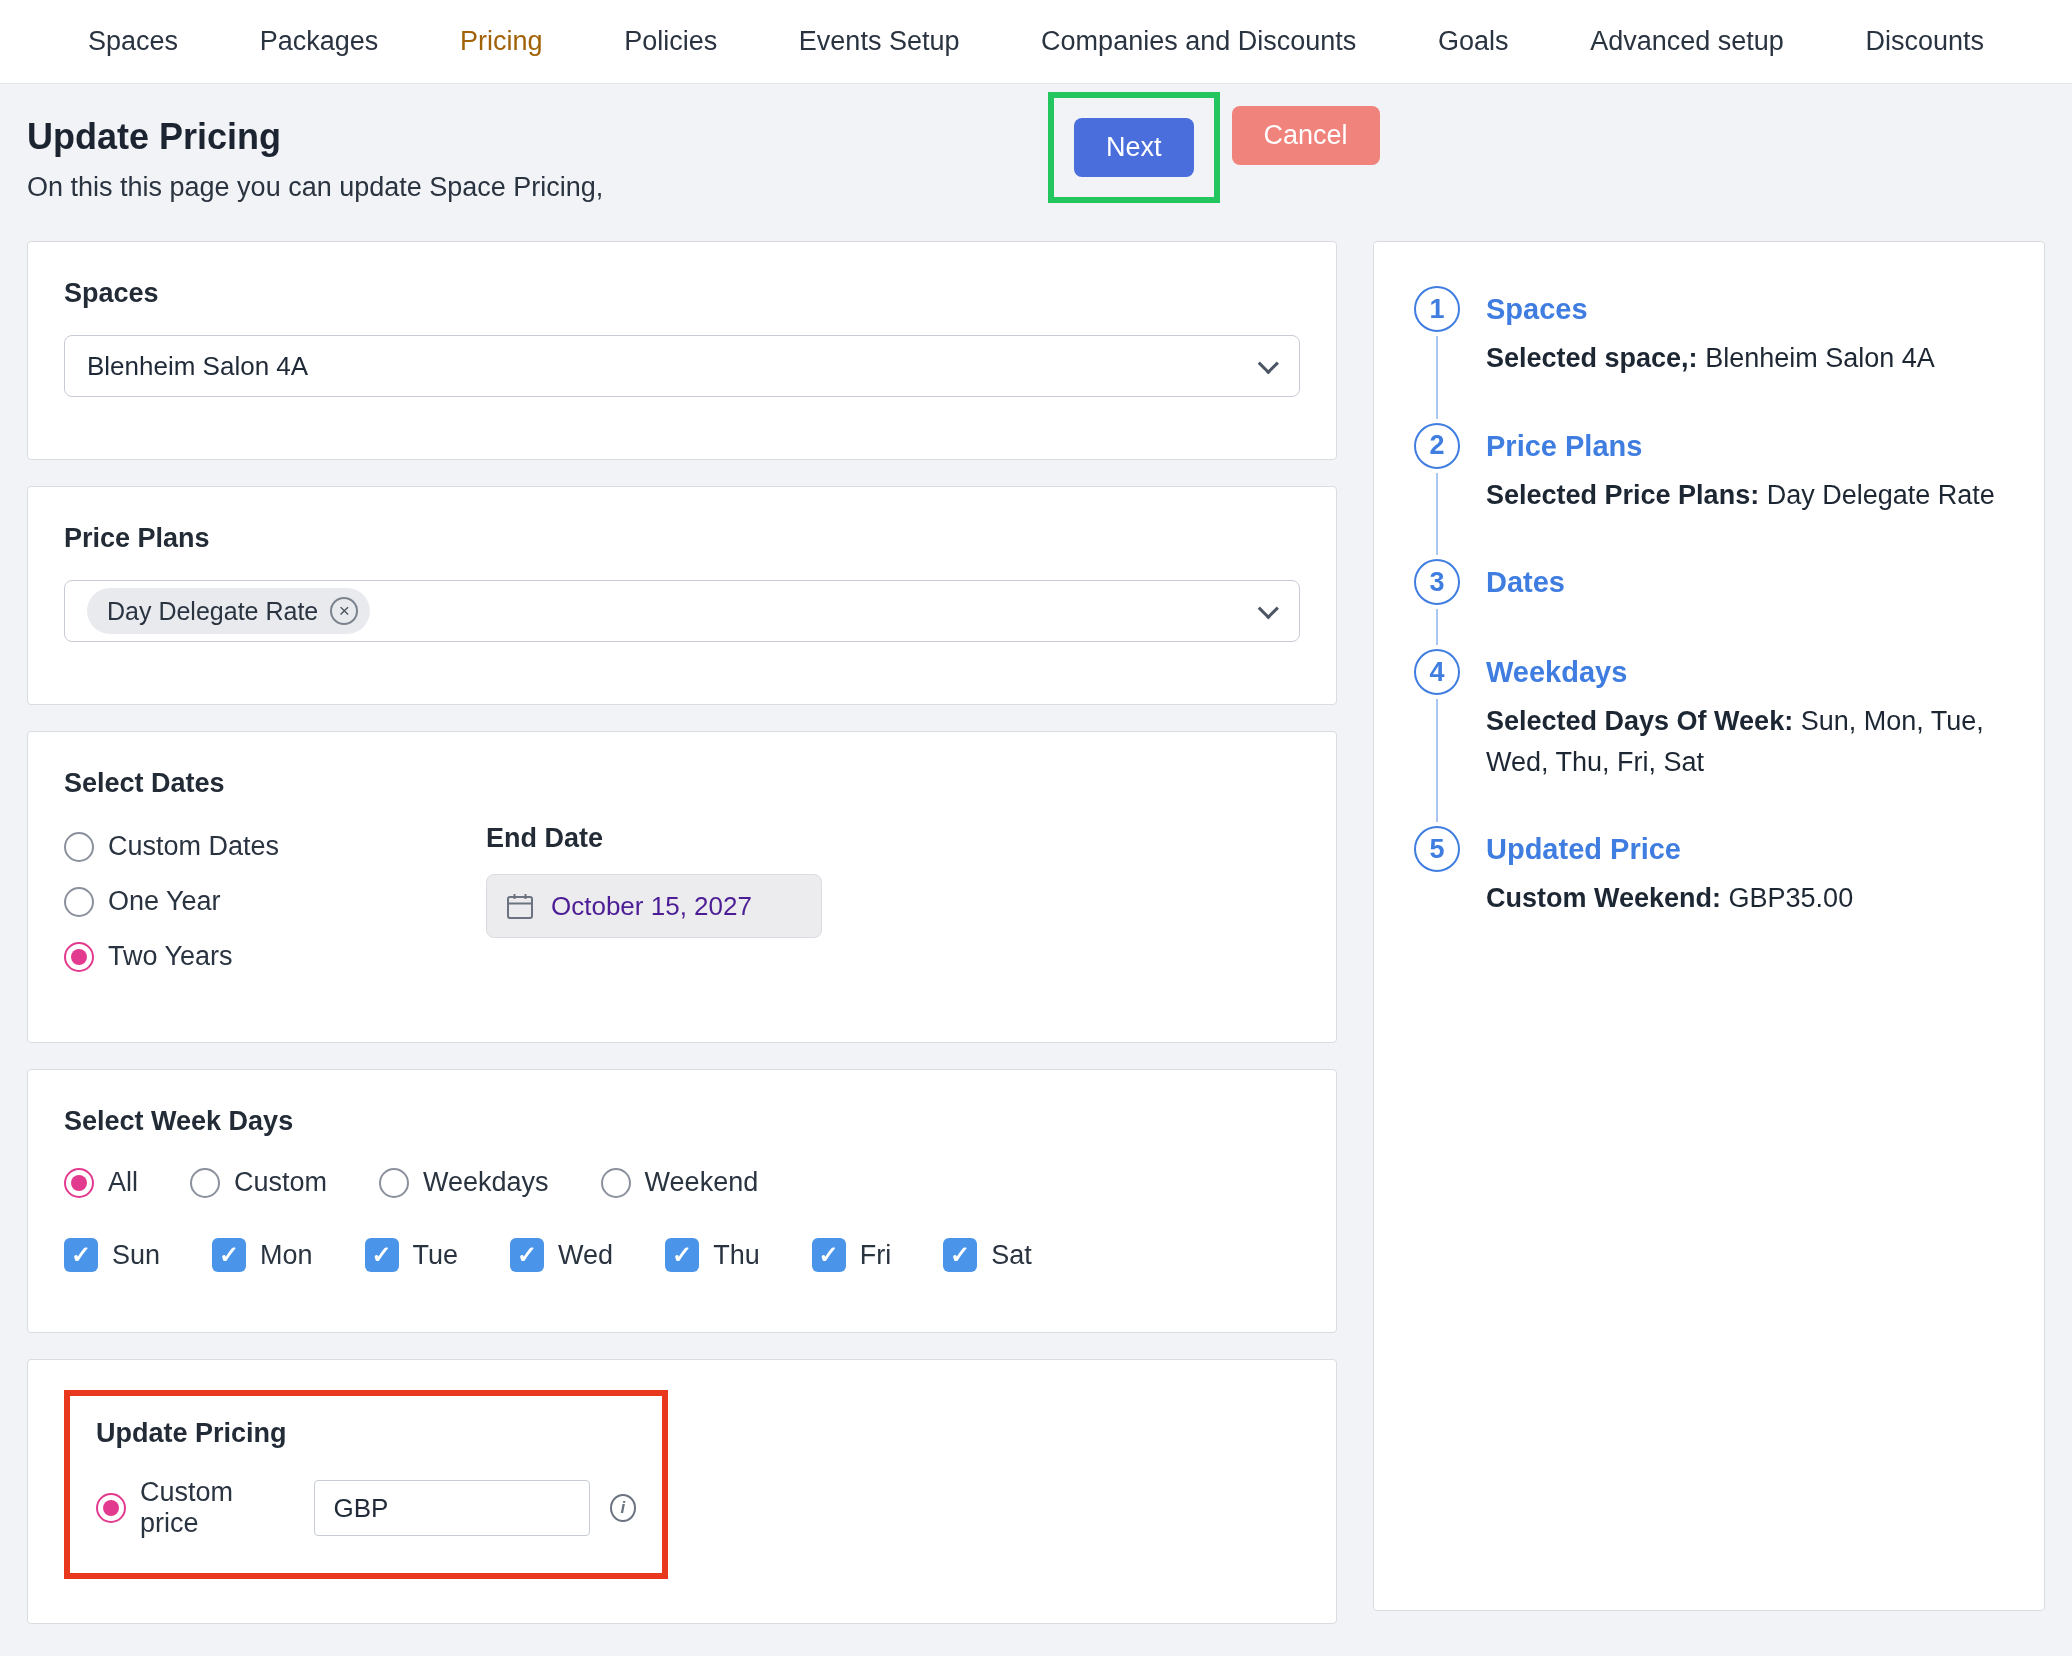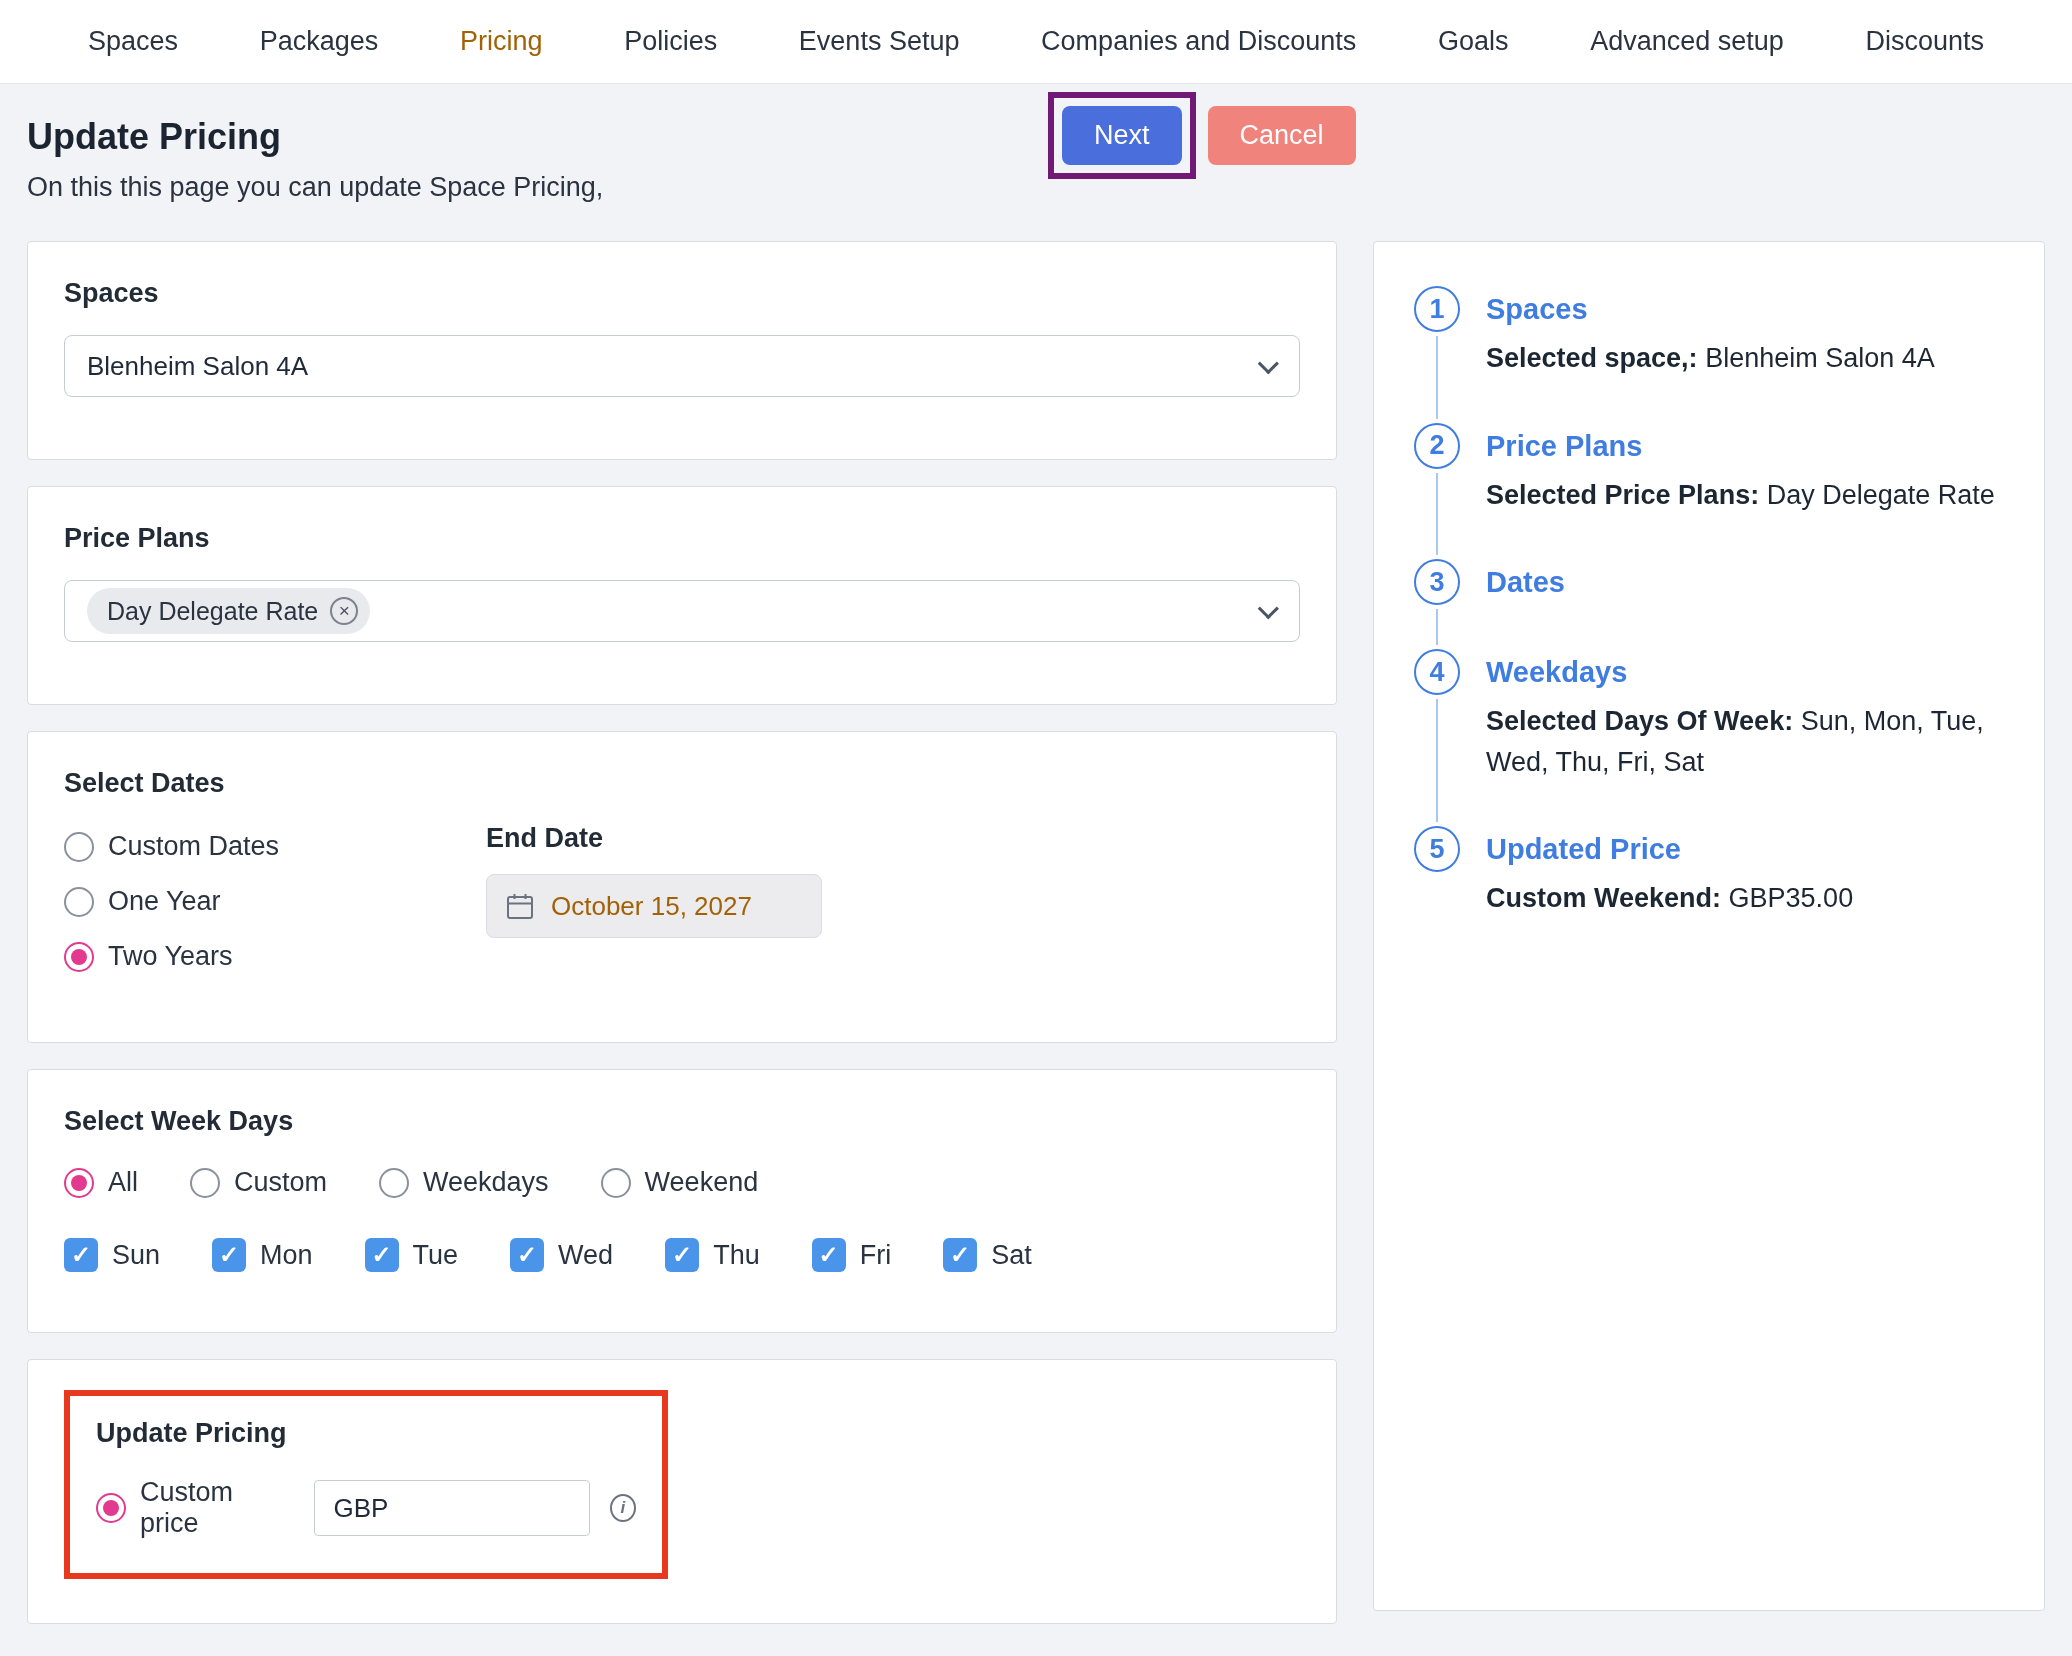--- a/index.html
+++ b/index.html
@@ -28,21 +28,21 @@
   
   .page-header { padding:32px 27px 0 27px; }
   .page-title { font-size:36px; font-weight:700; color:#1b2430; }
   .page-subtitle { margin-top:14px; font-size:27px; color:#2a3340; }
 
   .header-actions {
     position:absolute; top:92px; left:1048px;
     display:flex; align-items:flex-start;
   }
   .next-highlight {
-    border:6px solid #701a75; padding:8px; background:transparent;text-decoration:underline;
+    border:6px solid #22c55e; padding:20px; background:transparent;text-decoration:underline;
   }
   .btn {
     font-size:27px; color:#ffffff; border:none; border-radius:8px;
     padding:14px 32px; cursor:pointer; font-family:inherit;
   }
   .btn-next { background:#4a6fdc; }
   .btn-cancel { background:#f0837c; margin-left:12px; margin-top:14px; }
 
   
   .main {
@@ -104,21 +104,21 @@
   .dates-row { display:flex; margin-top:24px; }
   .radio-col { width:422px; display:flex; flex-direction:column; gap:24px; padding-top:8px; }
   .date-col { width:336px; margin-right:85px; }
   .date-label { font-size:27px; font-weight:700; margin-bottom:20px; }
   .date-input {
     height:64px; border:1px solid #c7ccd4; border-radius:8px; background:#fff;
     display:flex; align-items:center; gap:16px; padding:0 18px; cursor:pointer;
   }
   .date-input .dval { font-size:26px; color:#1f2937; }
   .date-input.disabled { background:#ececee; border-color:#d9dce1; cursor:default; }
-  .date-input.disabled .dval { color:#a16207; }
+  .date-input.disabled .dval { color:#4c1d95; }
   .edit-pencil { margin-left:auto; font-size:30px; color:#2a3340; cursor:pointer; }
   .cal-icon { width:30px; height:30px; flex:none; }
 
   
   .wd-options { display:flex; align-items:center; gap:52px; margin-top:30px; }
   .days-row { display:flex; align-items:center; gap:52px; margin-top:40px; }
   .day-item { display:flex; align-items:center; gap:14px; }
   .day-label { font-size:27px; color:#2a3340; }
 
   

